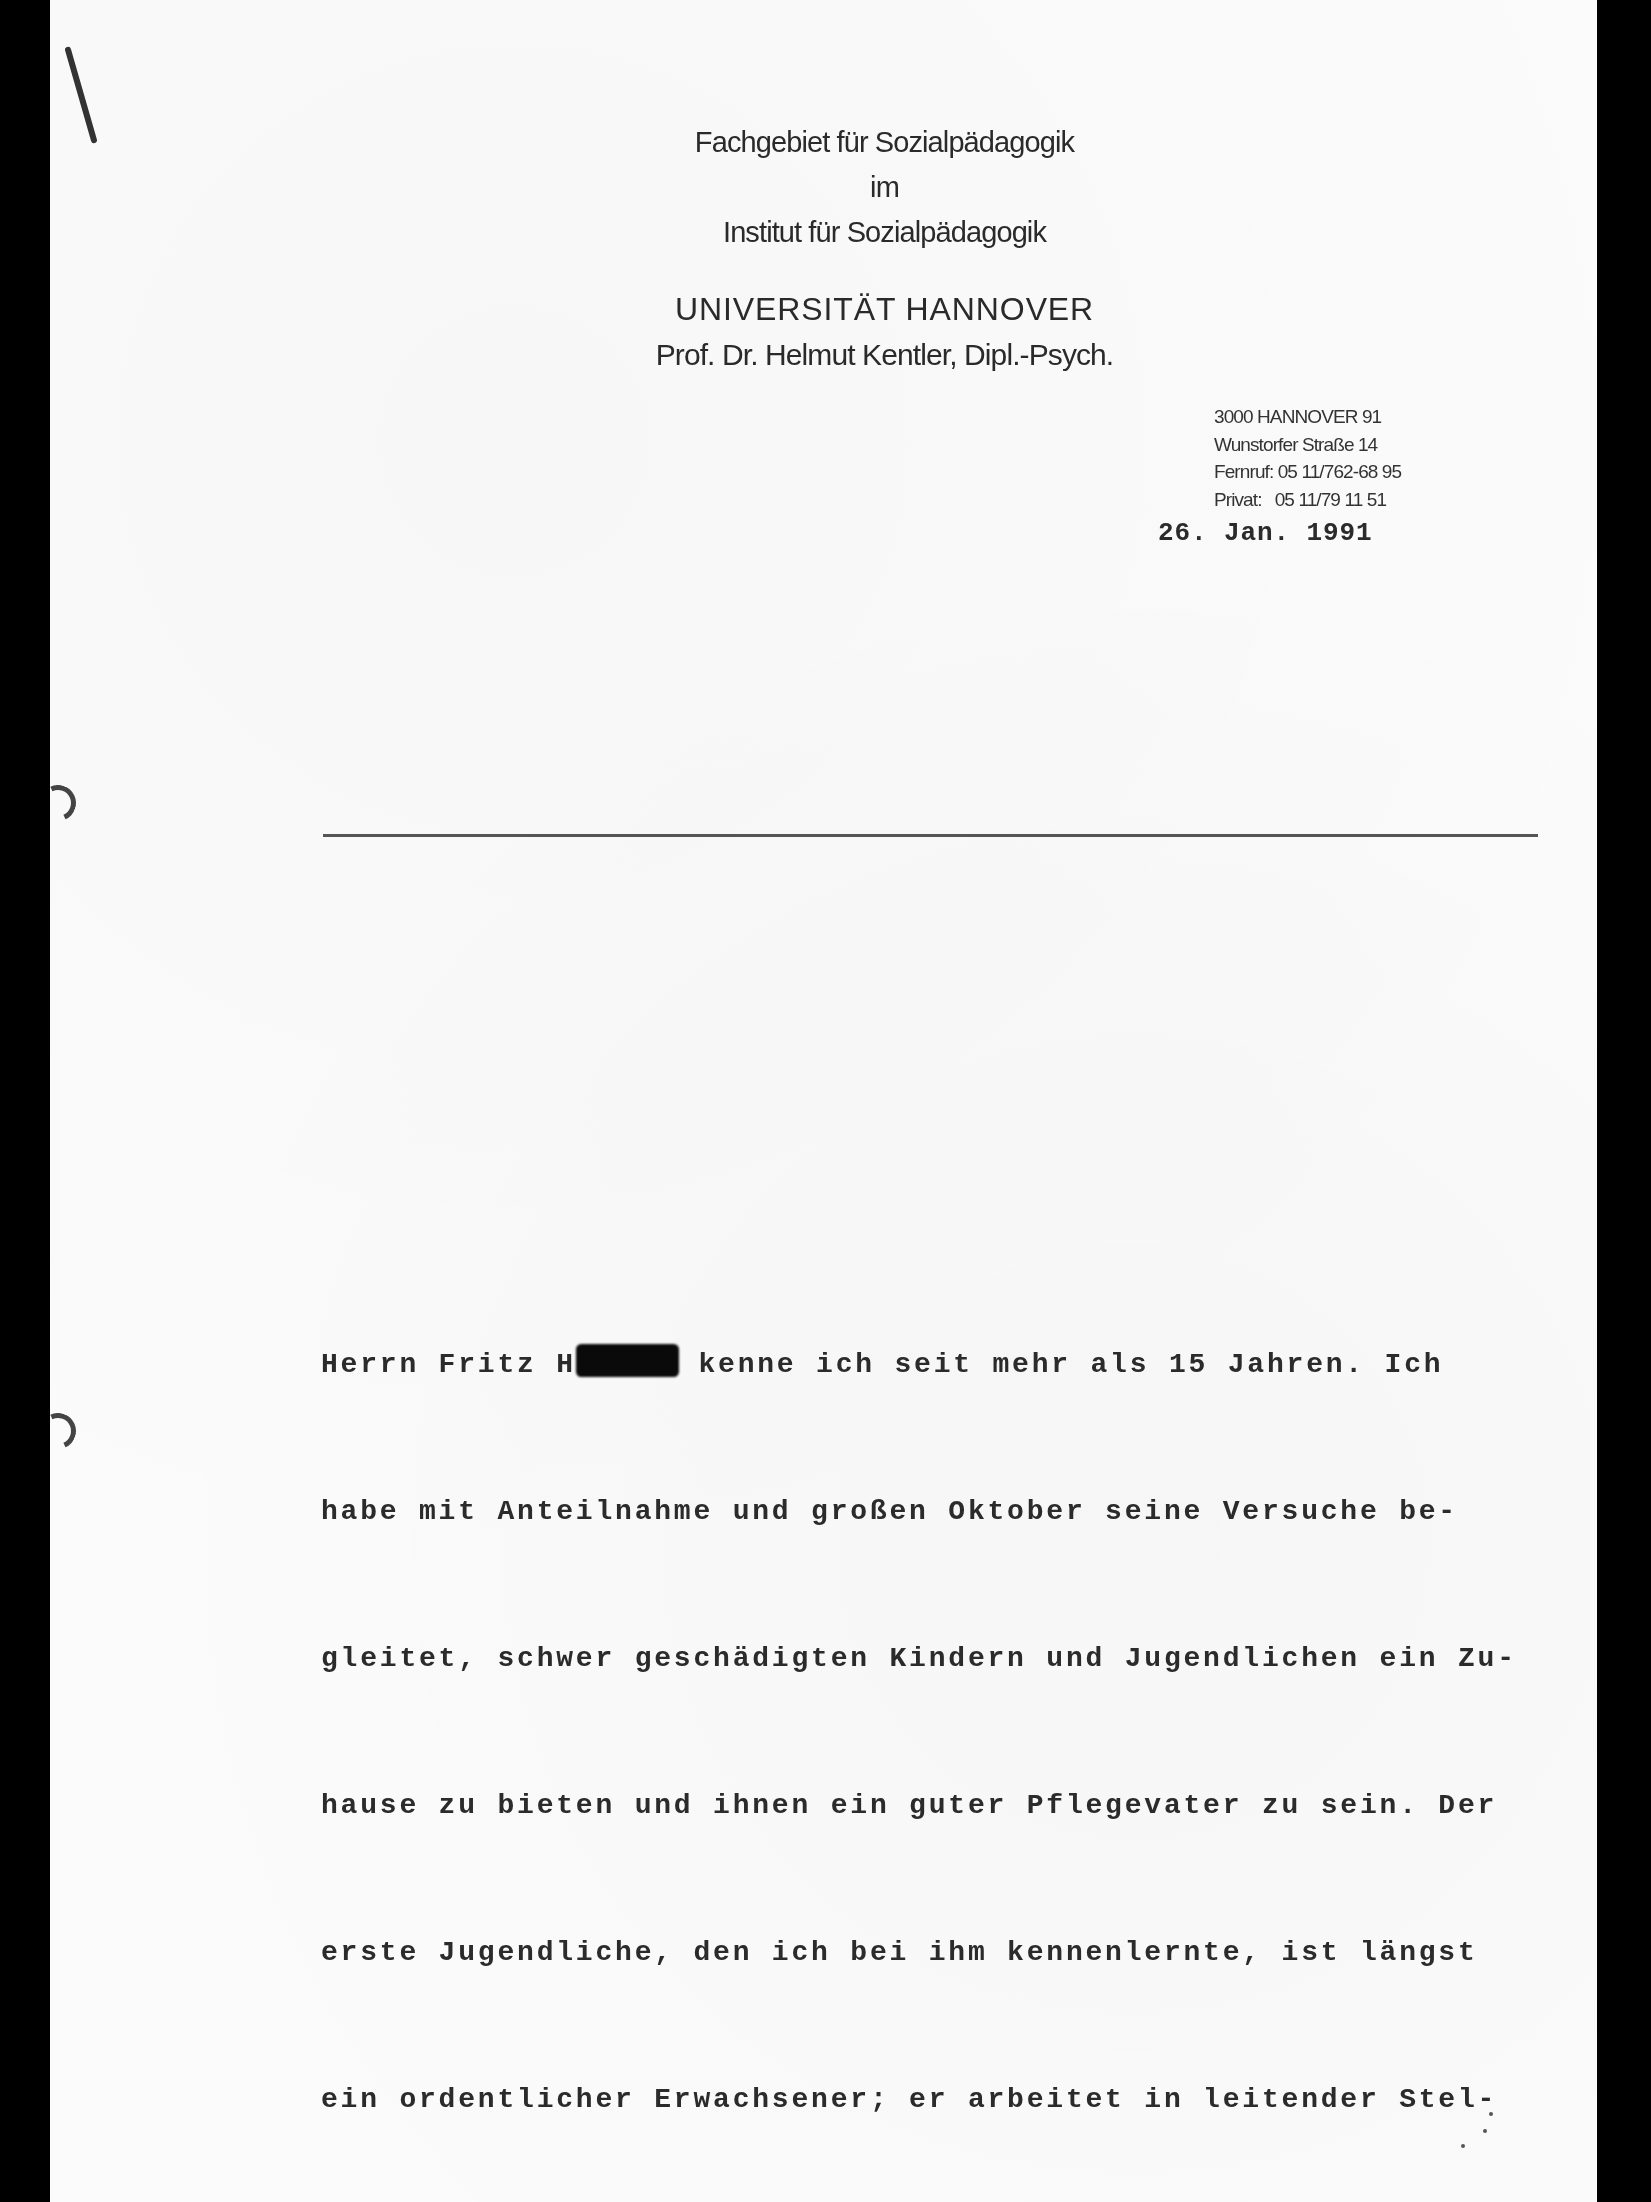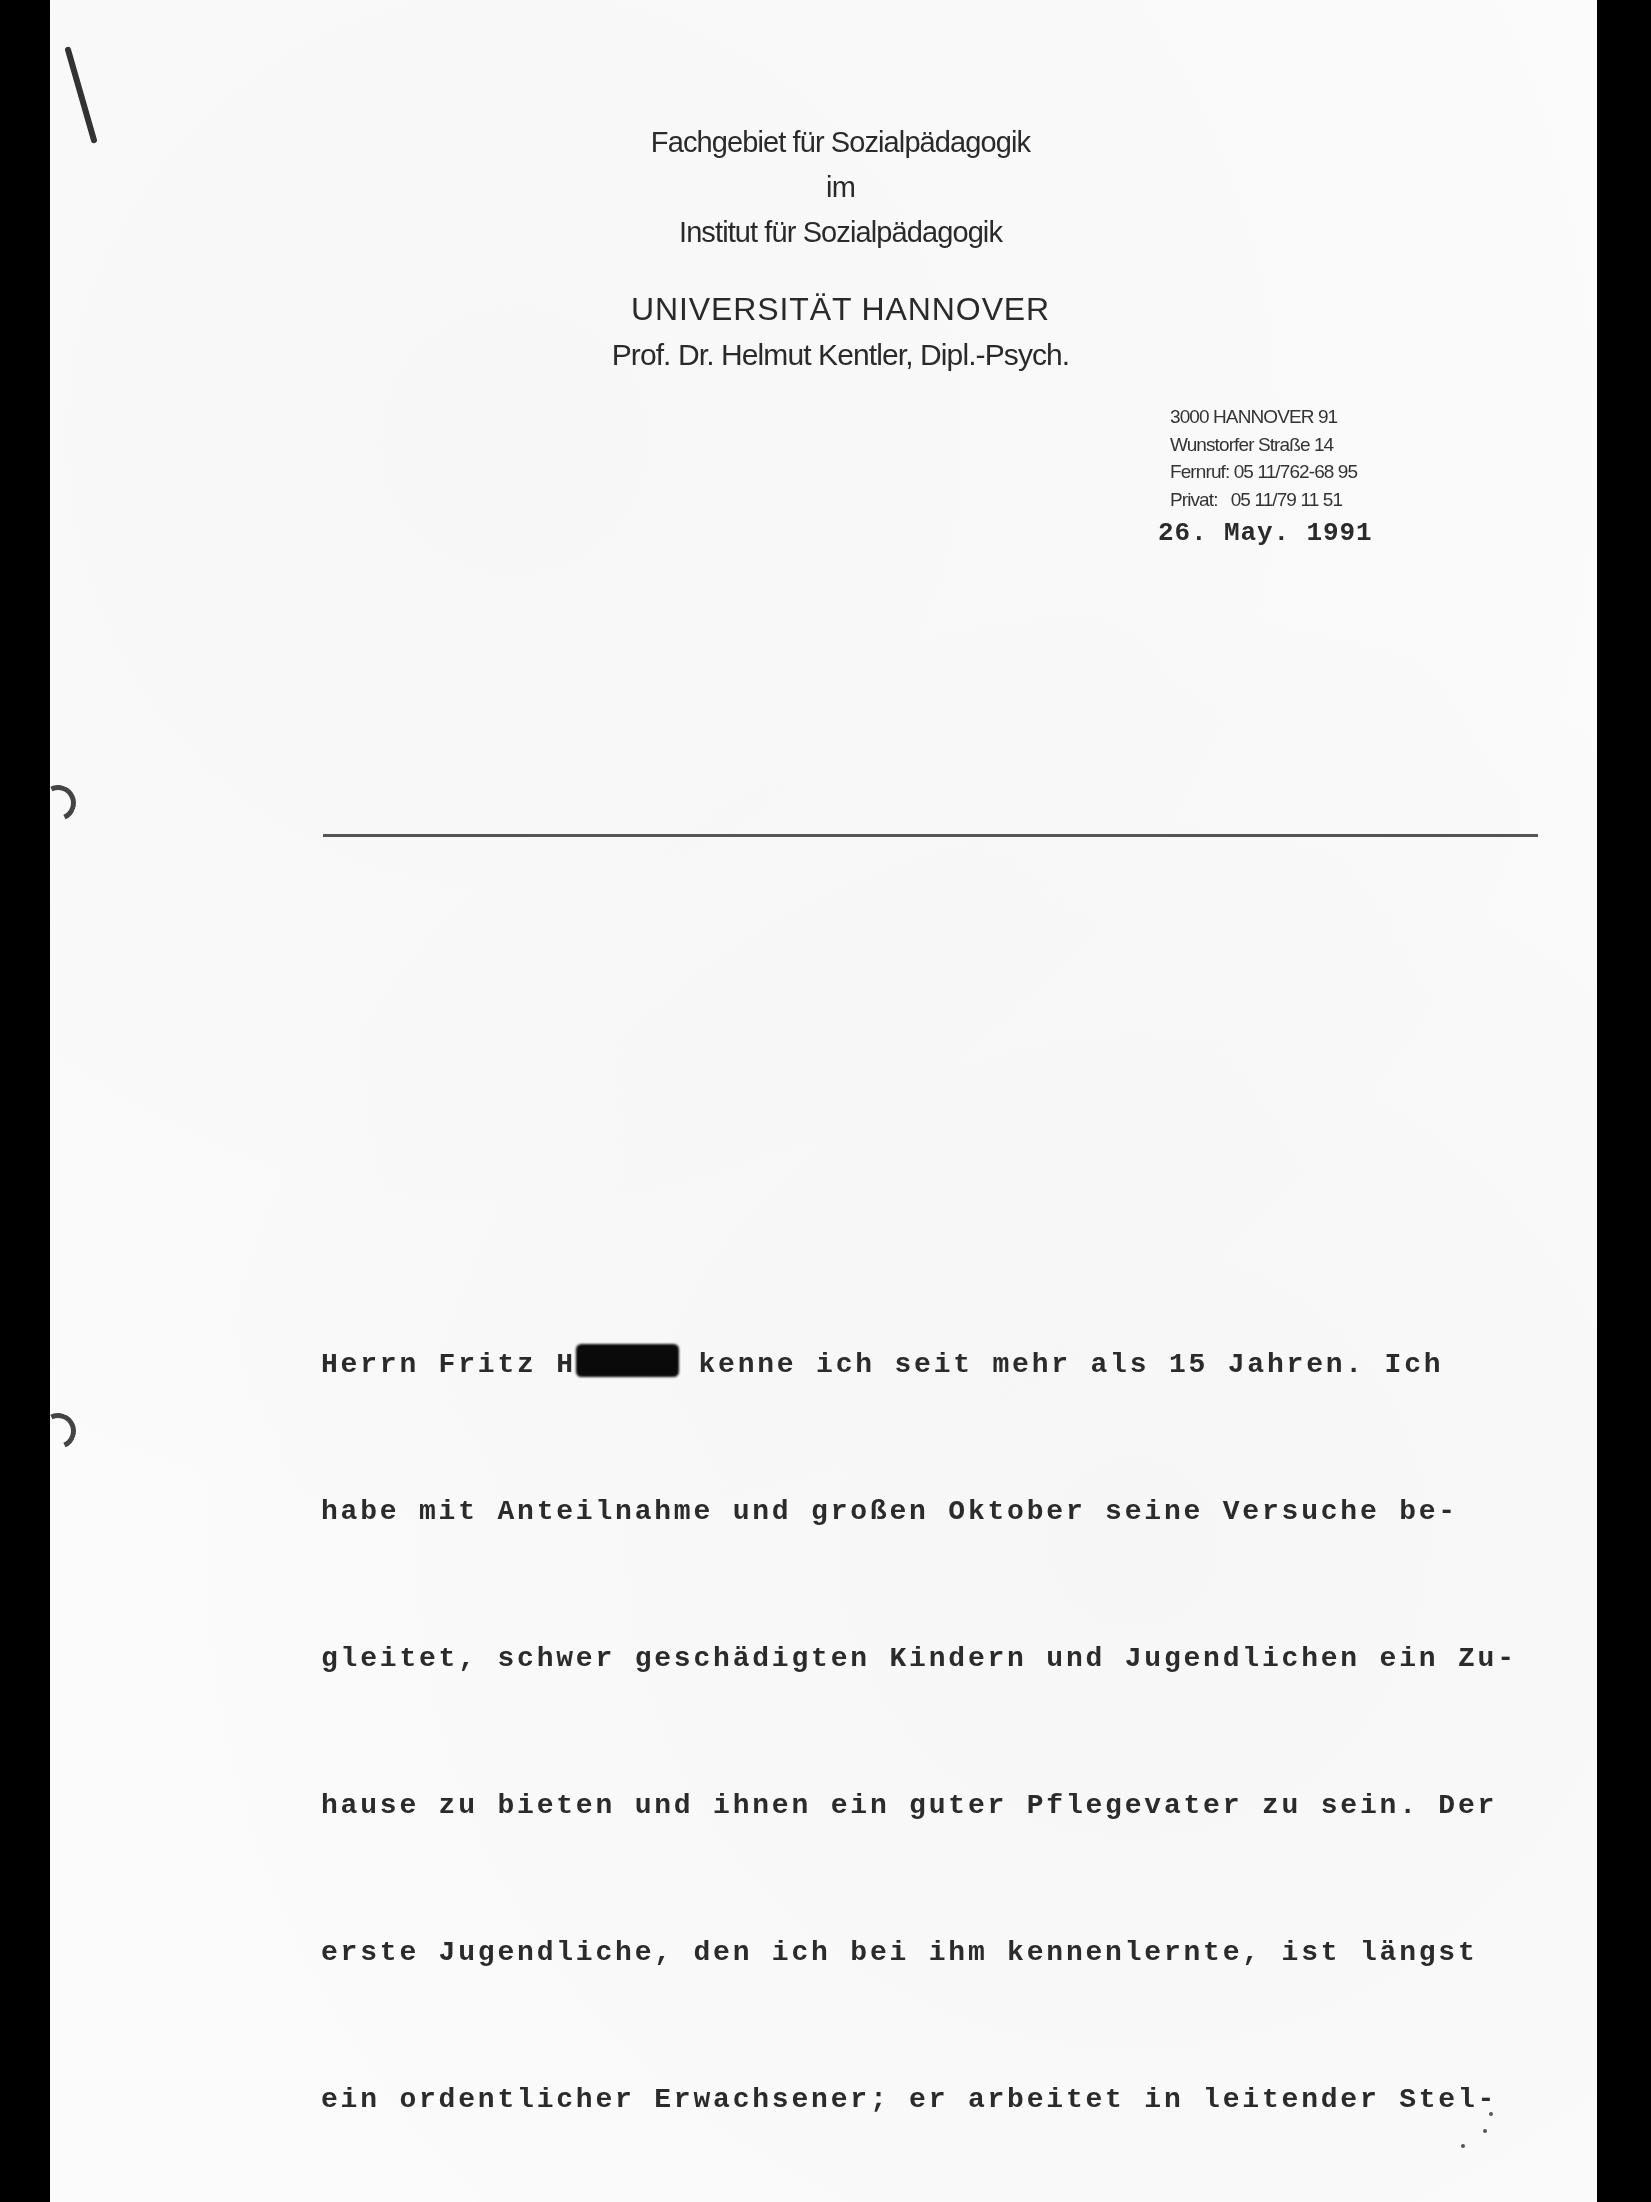--- a/index.html
+++ b/index.html
@@ -6,21 +6,21 @@
   body {
     width: 1652px; height: 2203px; background: #000;
     position: relative; overflow: hidden;
   }
   .page {
     position: absolute; left: 50px; top: 0; width: 1547px; height: 2203px;
     background: #fbfbfb;
     background-image: radial-gradient(circle at 30% 20%, rgba(0,0,0,0.015), transparent 60%),
                       radial-gradient(circle at 70% 70%, rgba(0,0,0,0.02), transparent 55%);
   }
-  .sans { font-family: "Liberation Sans", "DejaVu Sans", sans-serif; color: #2a2a2a; }
+  .sans { font-family: "Liberation Sans", "DejaVu Sans", sans-serif; color: #2a2a2a; padding-left: 44px; }
   .mono { font-family: "Liberation Mono", "DejaVu Sans Mono", monospace; color: #2b2b2b; font-weight: bold; }
 
   .letterhead {
     position: absolute; left: 0; width: 100%; top: 120px; text-align: center;
   }
   .lh-line { display: block; font-size: 29px; line-height: 45px; letter-spacing: -0.9px; }
   .lh-line.uni { font-size: 32px; letter-spacing: 0.9px; line-height: 45px; margin-top: 32px; }
   .lh-line.prof { font-size: 30px; letter-spacing: -0.9px; }
   .lh-wrap { position: relative; left: 17px; }
 
@@ -87,21 +87,21 @@
     </div>
   </div>
 
   <div class="address sans">
     <span>3000 HANNOVER 91</span>
     <span>Wunstorfer Straße 14</span>
     <span>Fernruf: 05 11/762-68 95</span>
     <span style="white-space:pre">Privat:   05 11/79 11 51</span>
   </div>
 
-  <div class="date mono">26. May. 1991</div>
+  <div class="date mono">26. Jan. 1991</div>
 
 
   <div class="rule"></div>
 
   <div class="body-text mono">
     <div class="para">
       <span class="ln"><span>Herrn Fritz H</span><span class="redact" style="width:103px;"></span><span> kenne ich seit mehr als 15 Jahren. Ich</span></span>
       <span class="ln">habe mit Anteilnahme und großen Oktober seine Versuche be-</span>
       <span class="ln">gleitet, schwer geschädigten Kindern und Jugendlichen ein Zu-</span>
       <span class="ln">hause zu bieten und ihnen ein guter Pflegevater zu sein. Der</span>

